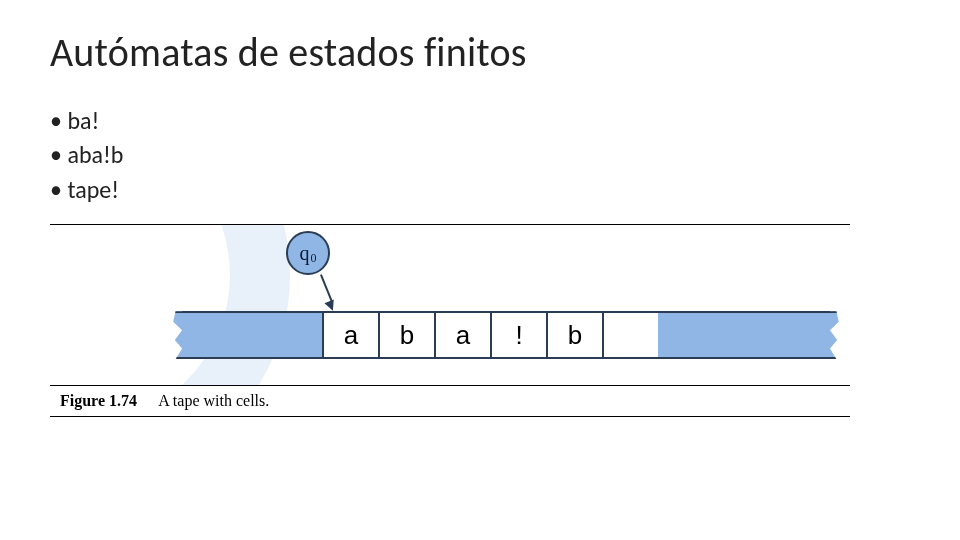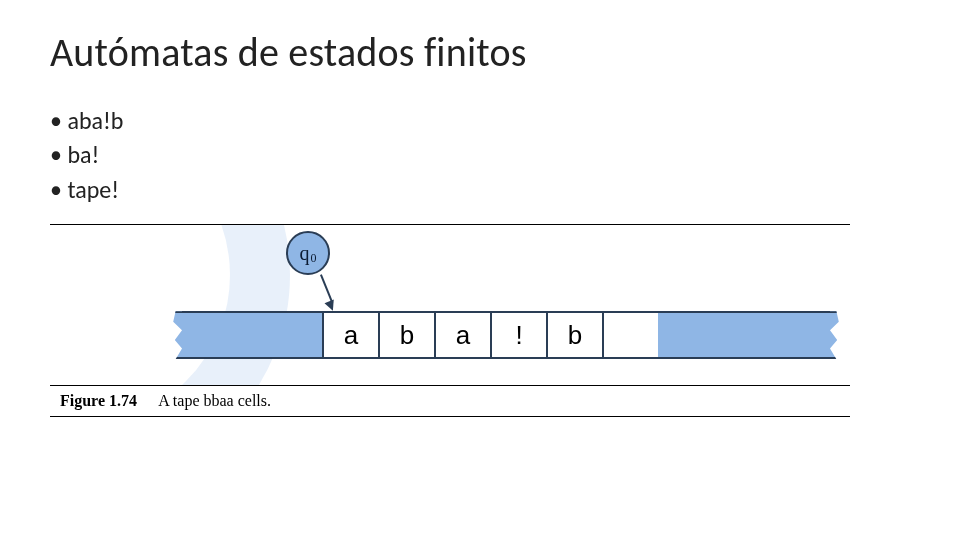--- a/index.html
+++ b/index.html
@@ -149,22 +149,22 @@
   .caption-bar .fignum { font-weight: bold; margin-right: 18px; }
 </style>
 </head>
 <body>
 
 <div class="slide">
 
   <h1 class="title">Autómatas de estados finitos</h1>
 
   <div class="body">
+    <p class="bullet">• <span>ba!</span></p>
     <p class="bullet">• <span>aba!b</span></p>
-    <p class="bullet">• <span>ba!</span></p>
     <p class="bullet">• <span>tape!</span></p>
   </div>
 
   <div class="figure-wrap">
     <div class="figure-area">
       <div class="bg-ring"></div>
 
       <div class="state-circle">
         <span class="q">q</span>
           <span class="sub">0</span>
@@ -184,17 +184,17 @@
           <div class="cell">b</div>
           <div class="cell"></div>
           <div class="filler" style="width:40px;"></div>
         </div>
         <div class="tape-end-right"></div>
       </div>
     </div>
 
     <div class="caption-bar">
       <span class="fignum">Figure 1.74</span>
-      <span>A tape bbaa cells.</span>
+      <span>A tape with cells.</span>
     </div>
   </div>
 
 </div>
 
 </body></html>

